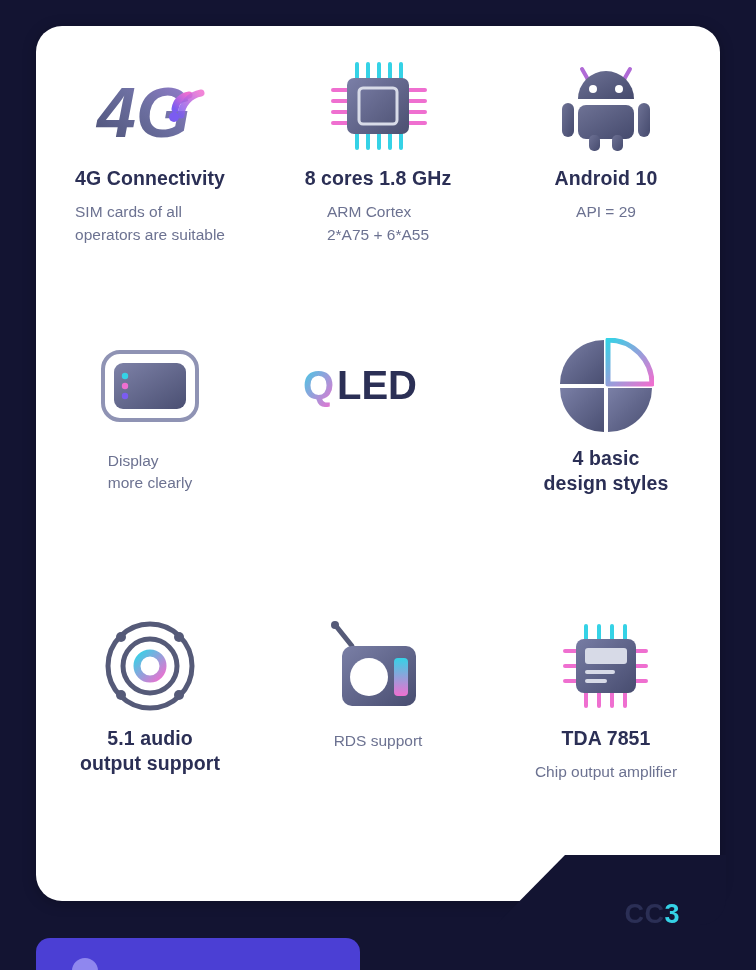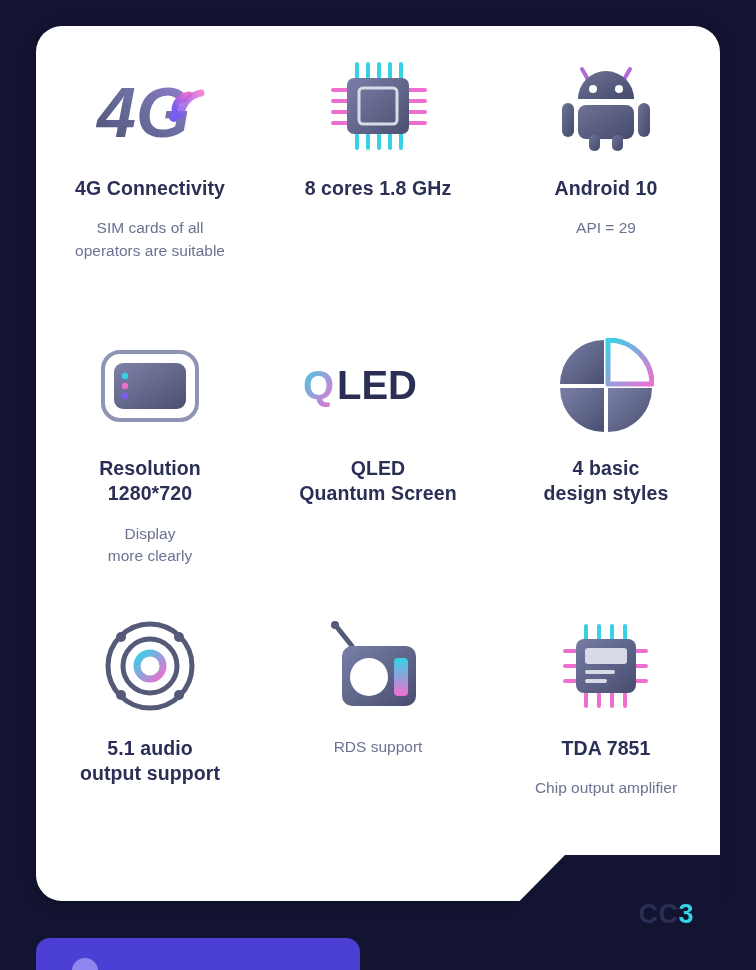--- a/index.html
+++ b/index.html
@@ -60,38 +60,37 @@
     padding: 26px 8px 0 8px;
     box-sizing: border-box;
   }
   .icon-wrap {
     height: 108px;
     display: flex;
     align-items: center;
     justify-content: center;
   }
   .cell-title {
-    margin-top: 16px;
+    margin-top: 6px;
     font-size: 19.5px;
     font-weight: bold;
     color: #2b2f55;
     text-align: center;
     line-height: 1.3;
     letter-spacing: 0.1px;
   }
   .cell-sub {
-    margin-top: 16px;
+    margin-top: 10px;
     font-size: 15.5px;
     color: #6c7291;
-    text-align: center;
     line-height: 1.45;
   }
   .brand {
     position: absolute;
-    right: 62px;
+    right: 76px;
     bottom: 40px;
     font-size: 27px;
     font-weight: bold;
     letter-spacing: 0.5px;
     color: #2b2f55;
   }
   .brand .three {
     color: #35d2e6;
   }
   
@@ -178,20 +177,21 @@
             <line x1="80" y1="30" x2="96" y2="30"></line>
               <line x1="80" y1="41" x2="96" y2="41"></line>
             <line x1="80" y1="52" x2="96" y2="52"></line>
               <line x1="80" y1="63" x2="96" y2="63"></line>
           </g>
           <rect x="18" y="18" width="62" height="56" rx="7" fill="url(#gchip)"></rect>
           <rect x="30" y="28" width="38" height="36" rx="4" fill="none" stroke="#d8dbe8" stroke-width="3"></rect>
         </svg>
       </div>
       <div class="cell-title">8 cores 1.8 GHz</div>
+      <div class="cell-sub">ARM Cortex<br>2*A75 + 6*A55</div>
     </div>
 
     <div class="cell">
       <div class="icon-wrap">
         <svg width="96" height="90" viewBox="0 0 96 90">
           <defs>
             <linearGradient id="gand" x1="0" y1="0" x2="1" y2="1">
               <stop offset="0%" stop-color="#6e7295"></stop>
               <stop offset="100%" stop-color="#454a6d"></stop>
             </linearGradient>
@@ -223,38 +223,36 @@
               <stop offset="100%" stop-color="#4a4f72"></stop>
             </linearGradient>
           </defs>
           <rect x="3" y="3" width="94" height="68" rx="17" fill="none" stroke="#8f93b4" stroke-width="4"></rect>
           <rect x="14" y="14" width="72" height="46" rx="9" fill="url(#gscr)"></rect>
           <circle cx="25" cy="27" r="3.2" fill="#35d2e6"></circle>
           <circle cx="25" cy="37" r="3.2" fill="#ef6fd0"></circle>
           <circle cx="25" cy="47" r="3.2" fill="#7b5cf0"></circle>
         </svg>
       </div>
-      <div class="cell-title">Resolution<br>1280*720</div>
       <div class="cell-sub">Display<br>more clearly</div>
     </div>
 
     <div class="cell">
       <div class="icon-wrap">
         <svg width="150" height="50" viewBox="0 0 150 50">
           <defs>
             <linearGradient id="gq" x1="0" y1="0" x2="1" y2="1">
               <stop offset="0%" stop-color="#35d2e6"></stop>
               <stop offset="100%" stop-color="#ef6fd0"></stop>
             </linearGradient>
           </defs>
           <text x="0" y="38" font-family="Liberation Sans, sans-serif" font-size="40" font-weight="bold" fill="url(#gq)">Q</text>
           <text x="34" y="38" font-family="Liberation Sans, sans-serif" font-size="40" font-weight="bold" fill="#2b2f55">LED</text>
         </svg>
       </div>
-      <div class="cell-title">QLED<br>Quantum Screen</div>
     </div>
 
     <div class="cell">
       <div class="icon-wrap">
         <svg width="96" height="96" viewBox="0 0 96 96">
           <defs>
             <linearGradient id="gp1" x1="0" y1="0" x2="1" y2="1">
               <stop offset="0%" stop-color="#7a7fa6"></stop>
                 <stop offset="100%" stop-color="#4a4f72"></stop>
             </linearGradient>

